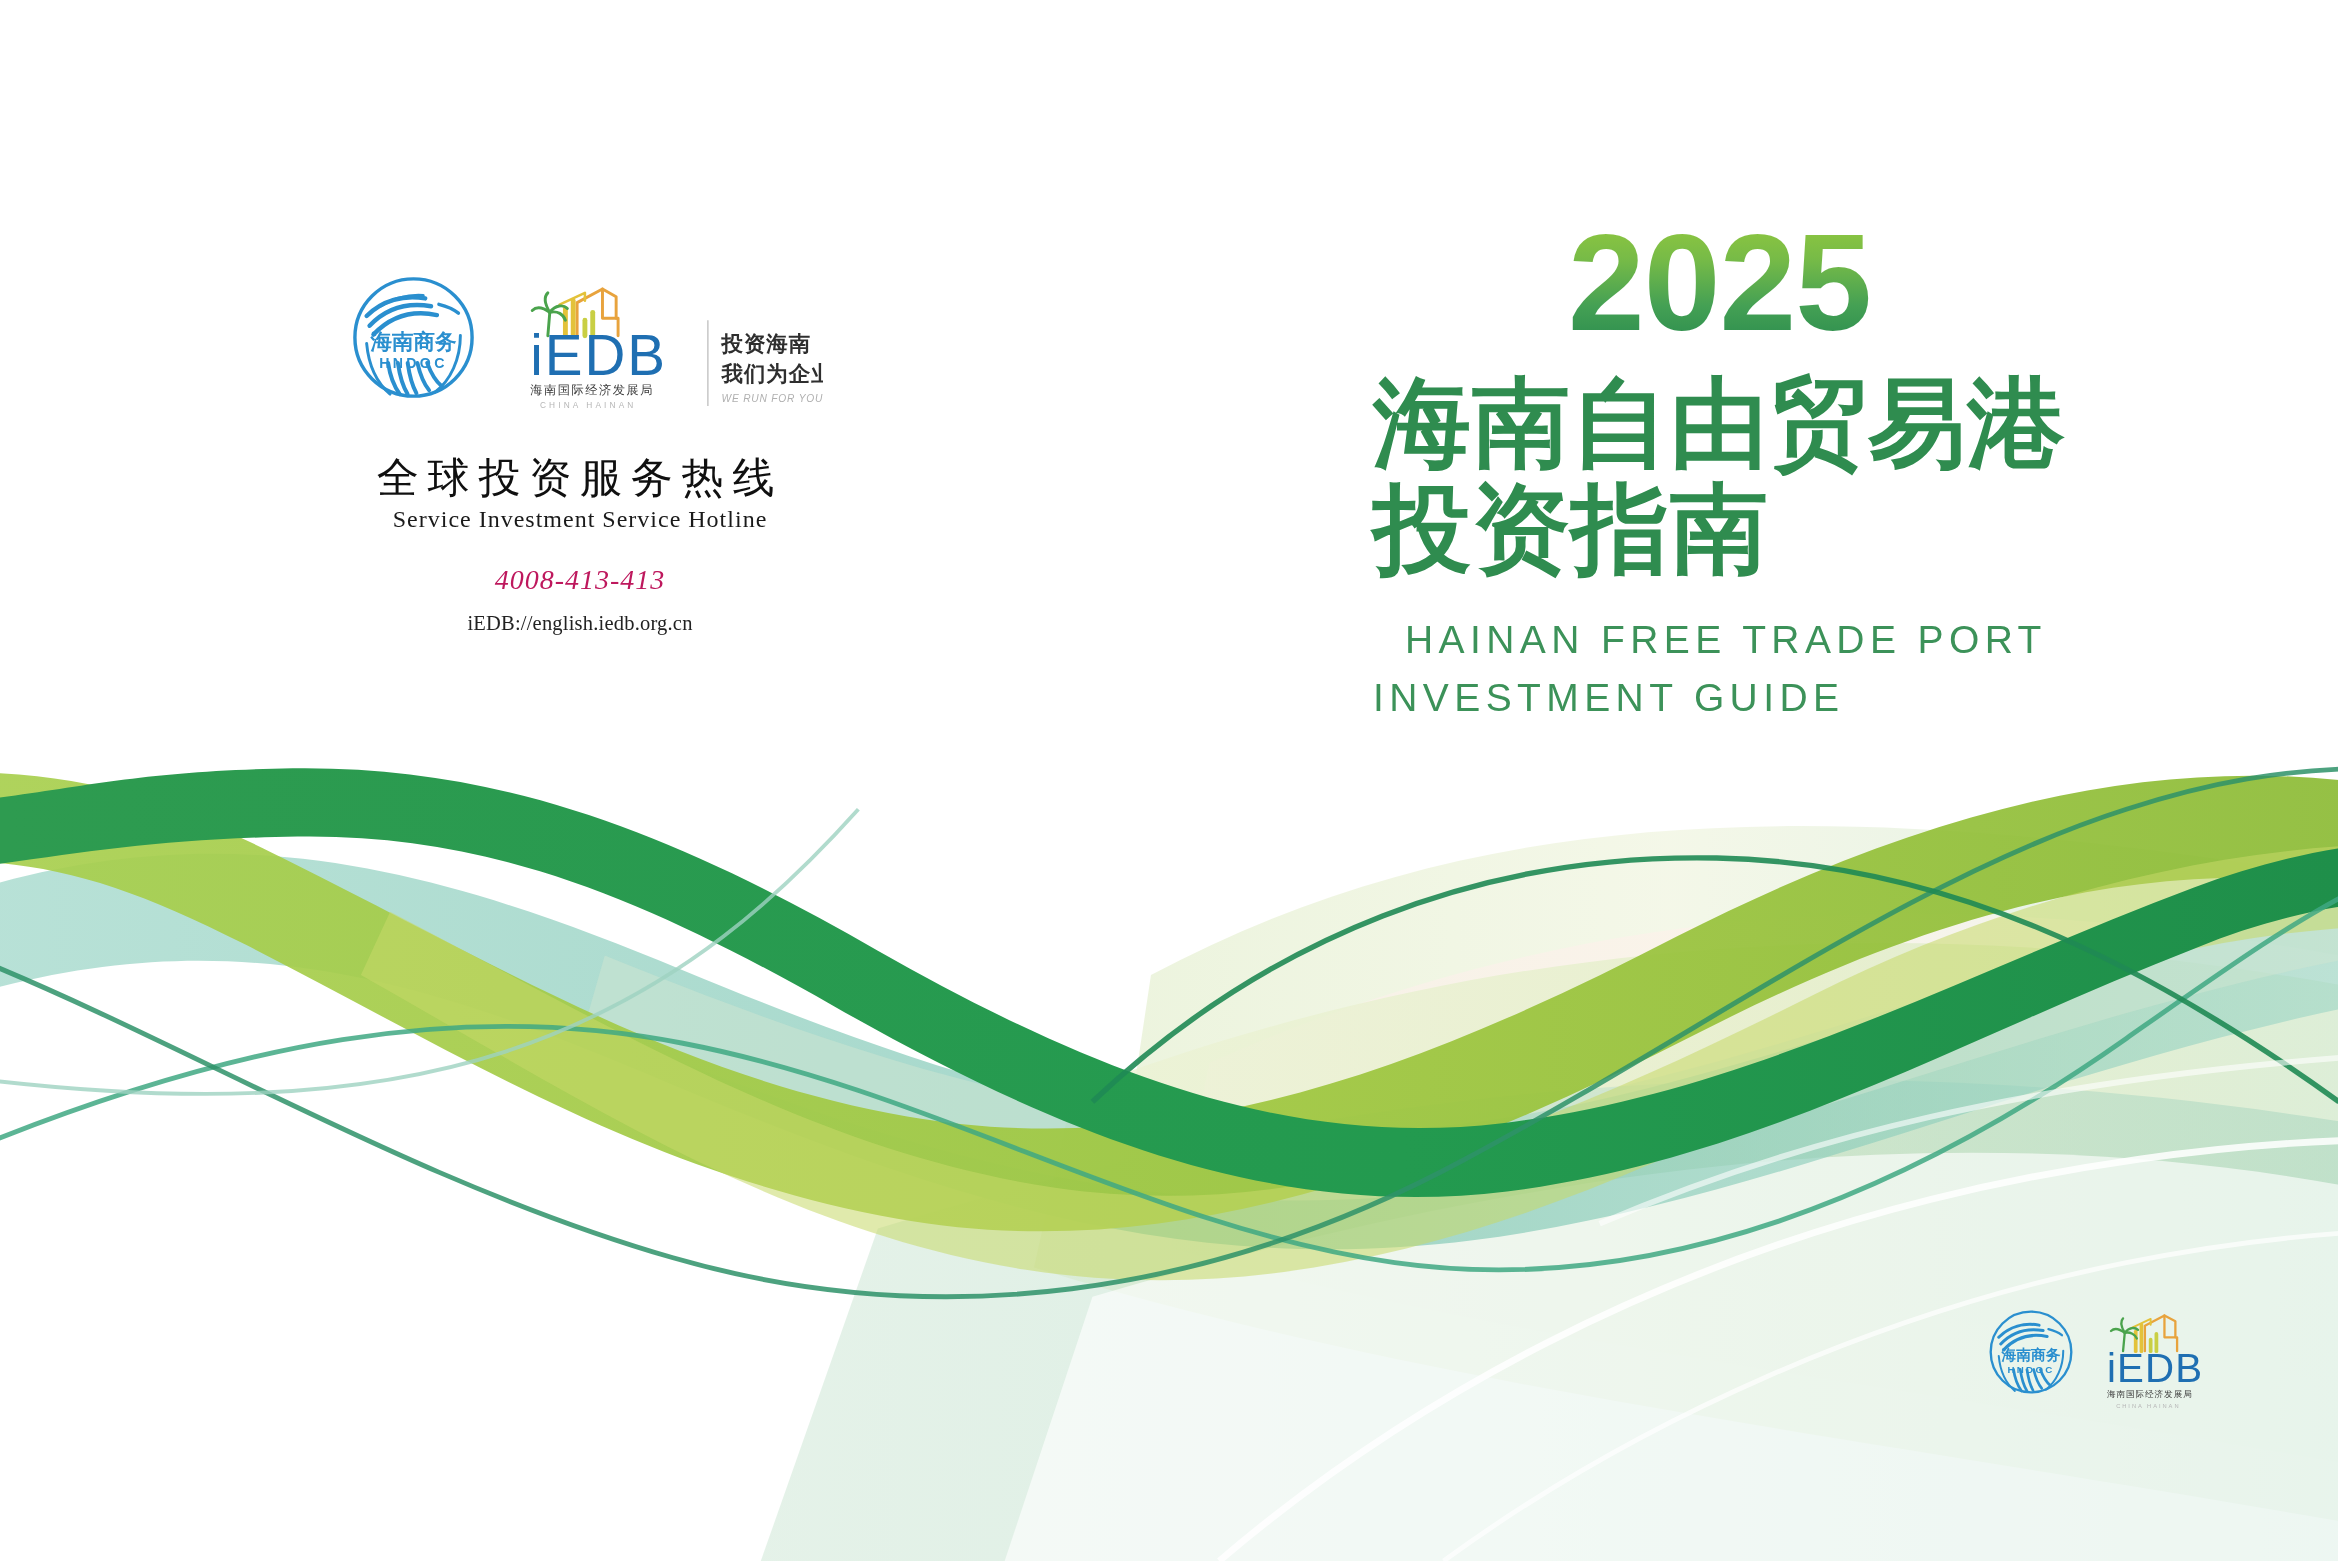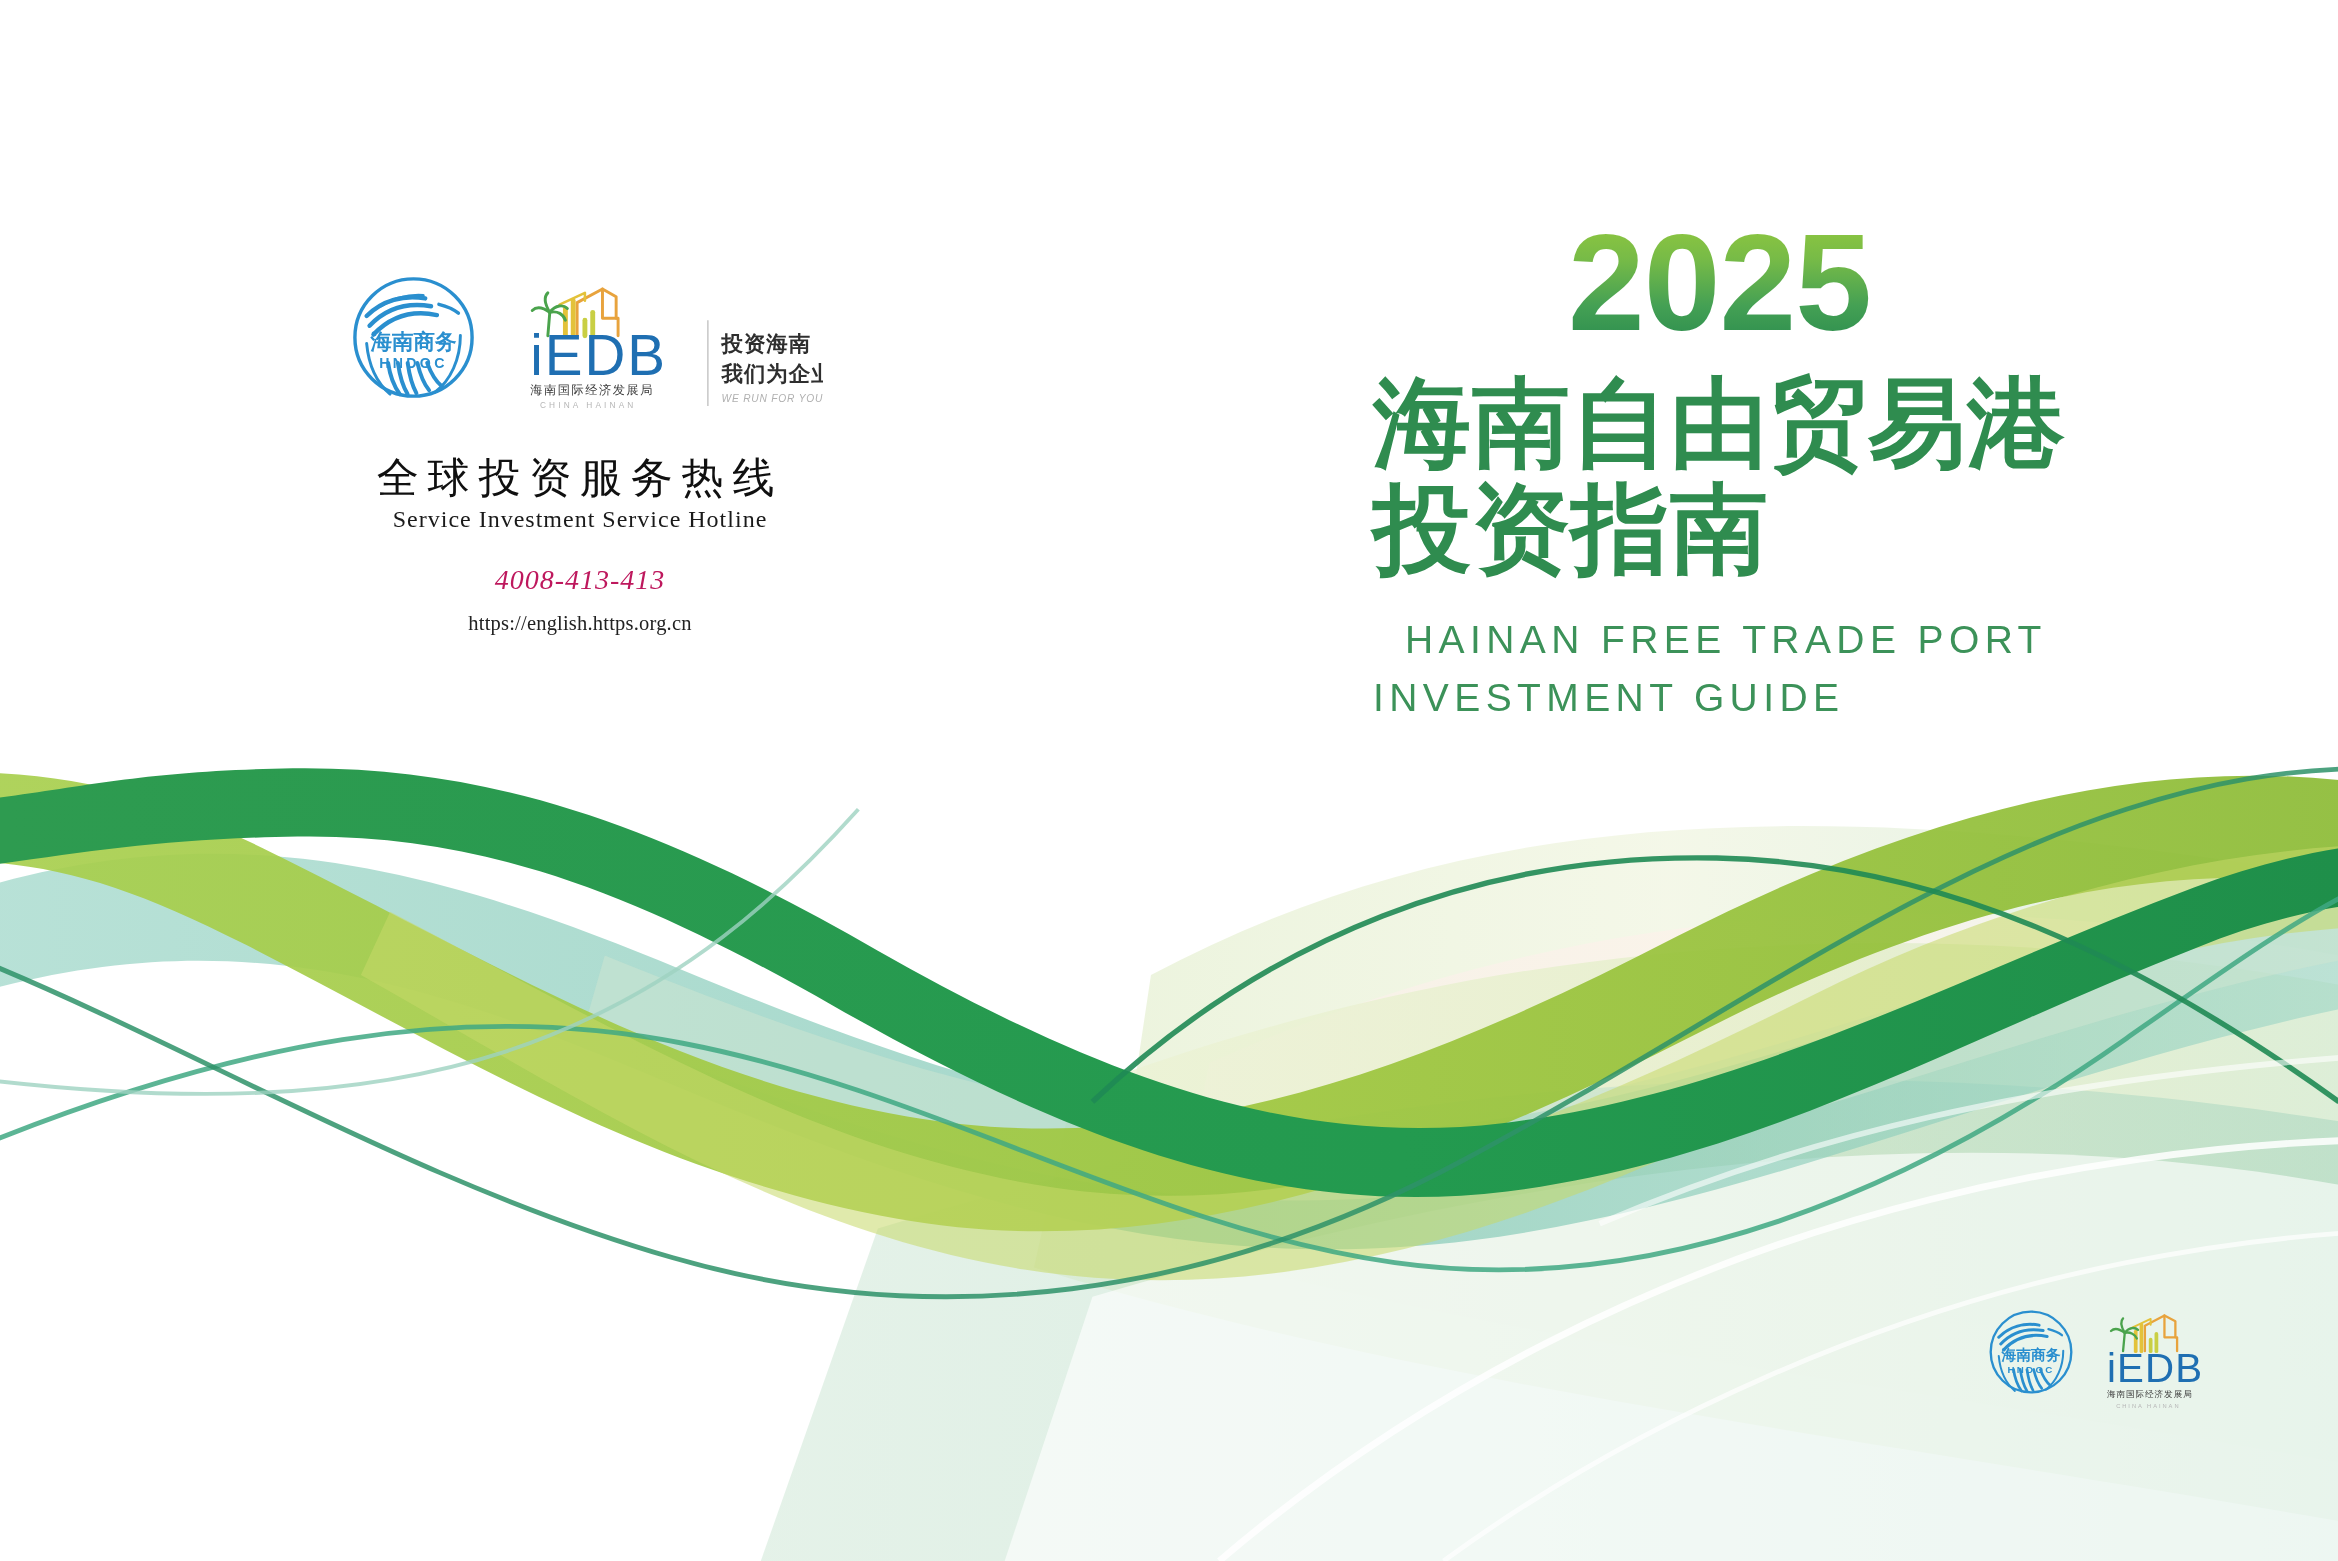--- a/index.html
+++ b/index.html
@@ -222,21 +222,21 @@
         <text x="226" y="104" fill="#2e2e2e" font-family="DejaVu Sans, sans-serif" font-size="22" font-weight="700" letter-spacing="1">我们为企业跑</text>
         <text x="226" y="126" fill="#b0b0b0" font-style="italic" font-family="Liberation Sans, sans-serif" font-size="10.5" letter-spacing="0.8">WE RUN FOR YOUR BUSINESS</text>
       </svg>
 
     </div>
 
     <div id="hotline-block">
       <div id="hotline-cn">全球投资服务热线</div>
       <div id="hotline-en">Service Investment Service Hotline</div>
       <div id="hotline-number">4008-413-413</div>
-      <div id="hotline-url">https://english.https.org.cn</div>
+      <div id="hotline-url">iEDB://english.iedb.org.cn</div>
     </div>
 
   </div>
 
   <div id="title-block">
     <div id="year">2025</div>
     <div id="cn-line1" class="cn-title">海南自由贸易港</div>
     <div id="cn-line2" class="cn-title">投资指南</div>
     <div id="en-line1" class="en-title">HAINAN FREE TRADE PORT</div>
     <div id="en-line2" class="en-title">INVESTMENT GUIDE</div>

